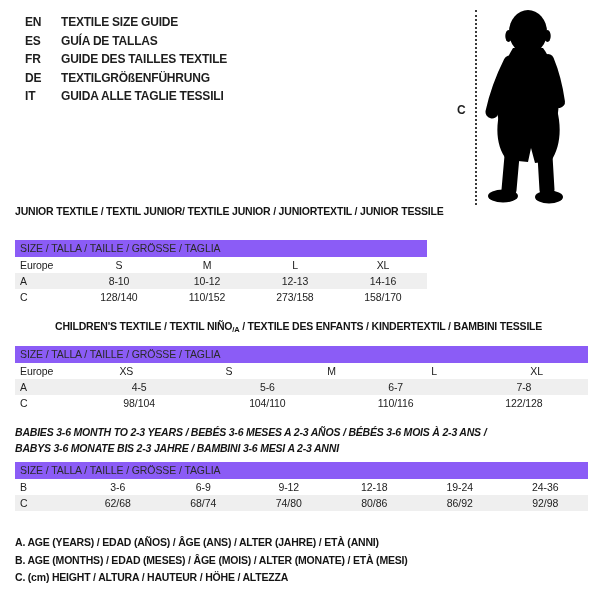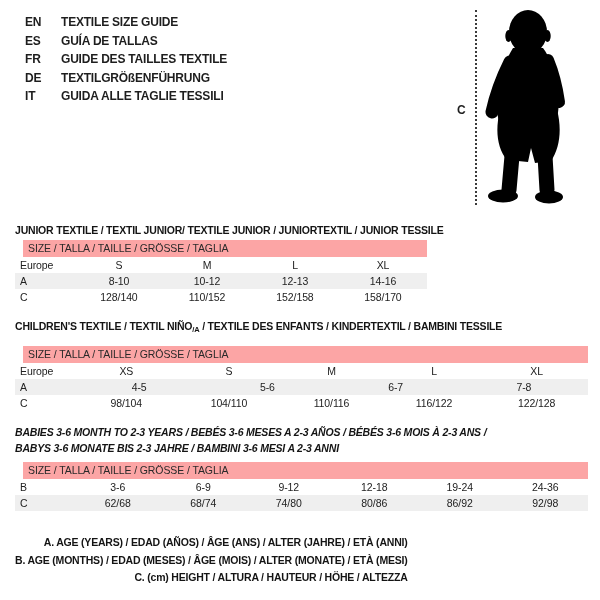--- a/index.html
+++ b/index.html
@@ -18,31 +18,31 @@
   .figure-label { position:absolute; left:457px; top:103px;
                   font-size:12px; font-weight:bold; }
   .figure-svg { position:absolute; left:483px; top:6px; }
   
   .section-title { position:absolute; left:15px; font-size:10.5px; font-weight:bold;
                    letter-spacing:-0.2px; white-space:nowrap; color:#141414; }
   .section-title .sub { font-size:7.5px; vertical-align:-2px; }
   .two-line { line-height:16px;font-style:italic; }
   
   .size-table { position:absolute; left:15px; }
-  .t-head { background:#fca5a5; height:17px; line-height:17px; padding-left:5px;
-            font-size:10.5px; letter-spacing:-0.1px; color:#2a2a2a;margin-left:8px; }
+  .t-head { background:#8b5cf6; height:17px; line-height:17px; padding-left:5px;
+            font-size:10.5px; letter-spacing:-0.1px; color:#2a2a2a; }
   .t-row { display:flex; height:16px; line-height:16px; font-size:10.5px;
            letter-spacing:-0.1px; color:#222; }
   .t-row.shaded { background:#efefef; }
   .t-label { width:55px; padding-left:5px; }
   .t-cell { flex:1; text-align:center; }
   .w1 { width:412px; }
   .w2 { width:573px; }
   
-  .footnotes { position:absolute; left:15px; top:534px;text-align:right; }
+  .footnotes { position:absolute; left:15px; top:534px; }
   .footnote { font-size:10.5px; font-weight:bold; letter-spacing:-0.2px;
               line-height:17.5px; white-space:nowrap; color:#141414; }
 </style>
 </head>
 <body>
 
 <div class="page">
 
   <div class="lang-list">
     <div class="lang-row">
@@ -78,47 +78,47 @@
       <path d="M27,56 C20,70 13,88 9,106" fill="none" stroke="#000" stroke-width="13" stroke-linecap="round"></path>
       <path d="M65,54 C70,66 74,82 76,96" fill="none" stroke="#000" stroke-width="12" stroke-linecap="round"></path>
       <path d="M17,104 C12,124 14,142 24,154 L45,156 L48,142 L52,157 L68,155 C77,142 79,122 74,104 Z"></path>
       <path d="M29,150 L26,184" fill="none" stroke="#000" stroke-width="15" stroke-linecap="round"></path>
       <path d="M62,150 L64,184" fill="none" stroke="#000" stroke-width="15" stroke-linecap="round"></path>
       <ellipse cx="20" cy="190" rx="15" ry="6.5"></ellipse>
       <ellipse cx="66" cy="191" rx="14" ry="6.5"></ellipse>
     </g>
   </svg>
 
-  <div class="section-title" style="top:224px;">JUNIOR TEXTILE / TEXTIL JUNIOR/ TEXTILE JUNIOR / JUNIORTEXTIL / JUNIOR TESSILE</div>
+  <div class="section-title" style="top:205px;">JUNIOR TEXTILE / TEXTIL JUNIOR/ TEXTILE JUNIOR / JUNIORTEXTIL / JUNIOR TESSILE</div>
   <div class="size-table w1" style="top:240px;">
     <div class="t-head">SIZE / TALLA / TAILLE / GRÖSSE / TAGLIA</div>
     <div class="t-row">
       <span class="t-label">Europe</span>
       <span class="t-cell">S</span>
       <span class="t-cell">M</span>
       <span class="t-cell">L</span>
       <span class="t-cell">XL</span>
     </div>
     <div class="t-row shaded">
       <span class="t-label">A</span>
       <span class="t-cell">8-10</span>
       <span class="t-cell">10-12</span>
       <span class="t-cell">12-13</span>
       <span class="t-cell">14-16</span>
     </div>
     <div class="t-row">
       <span class="t-label">C</span>
       <span class="t-cell">128/140</span>
       <span class="t-cell">110/152</span>
-      <span class="t-cell">152/158</span>
+      <span class="t-cell">273/158</span>
       <span class="t-cell">158/170</span>
     </div>
   </div>
 
-  <div class="section-title" style="top:320px;">
+  <div class="section-title" style="top:320px;margin-left:40px;">
     <span>CHILDREN'S TEXTILE / TEXTIL NIÑO</span><span class="sub">/A</span><span> / TEXTILE DES ENFANTS / KINDERTEXTIL / BAMBINI TESSILE</span>
   </div>
   <div class="size-table w2" style="top:346px;">
     <div class="t-head">SIZE / TALLA / TAILLE / GRÖSSE / TAGLIA</div>
     <div class="t-row">
       <span class="t-label">Europe</span>
       <span class="t-cell">XS</span>
       <span class="t-cell">S</span>
       <span class="t-cell">M</span>
       <span class="t-cell">L</span>
@@ -129,21 +129,20 @@
       <span class="t-cell">4-5</span>
       <span class="t-cell">5-6</span>
       <span class="t-cell">6-7</span>
       <span class="t-cell">7-8</span>
     </div>
     <div class="t-row">
       <span class="t-label">C</span>
       <span class="t-cell">98/104</span>
       <span class="t-cell">104/110</span>
       <span class="t-cell">110/116</span>
-      <span class="t-cell">116/122</span>
       <span class="t-cell">122/128</span>
     </div>
   </div>
 
   <div class="section-title two-line" style="top:424px;">
     <div>BABIES 3-6 MONTH TO 2-3 YEARS / BEBÉS 3-6 MESES A 2-3 AÑOS / BÉBÉS 3-6 MOIS À 2-3 ANS /</div>
     <div>BABYS 3-6 MONATE BIS 2-3 JAHRE / BAMBINI 3-6 MESI A 2-3 ANNI</div>
   </div>
   <div class="size-table w2" style="top:462px;">
     <div class="t-head">SIZE / TALLA / TAILLE / GRÖSSE / TAGLIA</div>

